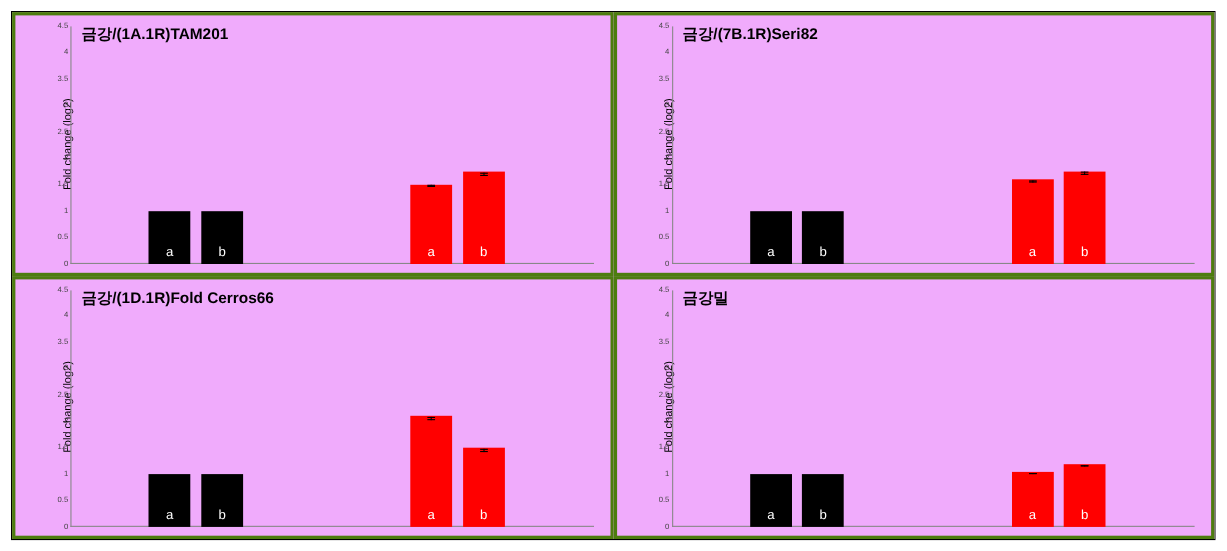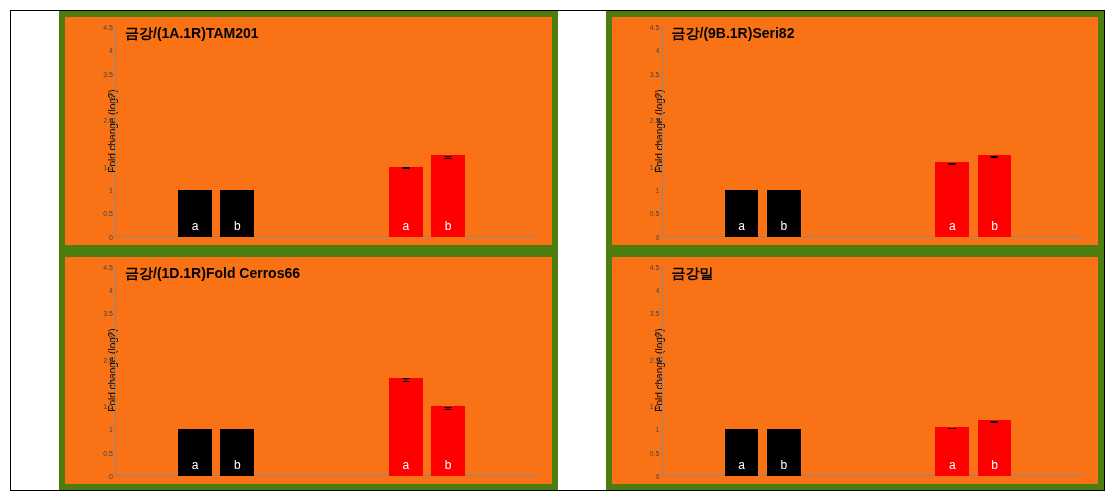--- a/index.html
+++ b/index.html
@@ -13,25 +13,24 @@
   }
   .outer {
     border: 1px solid #000;
     width: 1095px;
     height: 481px;
     display: grid;
     grid-template-columns: 1fr 1fr;
     grid-template-rows: 1fr 1fr;
   }
   .panel {
-    border: 6px solid #4d7c0f;
+    border: 3px solid #4d7c0f;
     position: relative;
-    background: #f97316;
+    background: #f0abfc;
     overflow: hidden;
-    margin-left: 48px;
   }
   .panel-title {
     position: absolute;
     top: 8px;
     left: 60px;
     font-weight: bold;
     font-size: 14px;
     z-index: 10;
   }
   .ylabel {
@@ -158,21 +157,21 @@
             <div class="errbar" style="height: 2.22222%; bottom: 96.6667%;"></div>
           </div>
           <div class="bar red" style="left: 75%; width: 8%; height: 38.8889%;">
             <div class="bar-label">b</div>
             <div class="errbar" style="height: 3.55556%; bottom: 95.4286%;"></div>
           </div>
         </div>
     </div>
   </div>
   <div class="panel">
-    <div class="panel-title">금강/(9B.1R)Seri82</div>
+    <div class="panel-title">금강/(7B.1R)Seri82</div>
     <div class="ylabel">Fold change (log2)</div>
     <div class="plot-area" id="plot1">
       <div class="axis-line-y"></div>
       <div class="axis-line-x"></div>
       <div class="ticks" id="ticks1">
           <div class="tick" style="bottom: 0%;">0</div>
           <div class="tick" style="bottom: 11.1111%;">0.5</div>
           <div class="tick" style="bottom: 22.2222%;">1</div>
           <div class="tick" style="bottom: 33.3333%;">1.5</div>
           <div class="tick" style="bottom: 44.4444%;">2</div>

